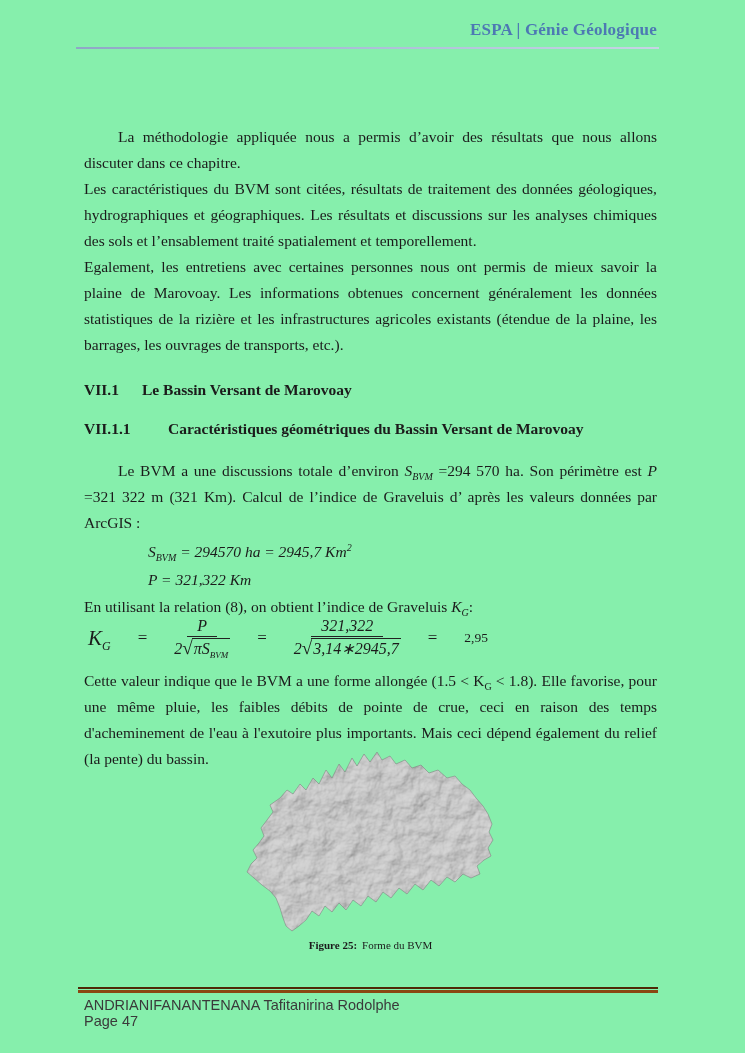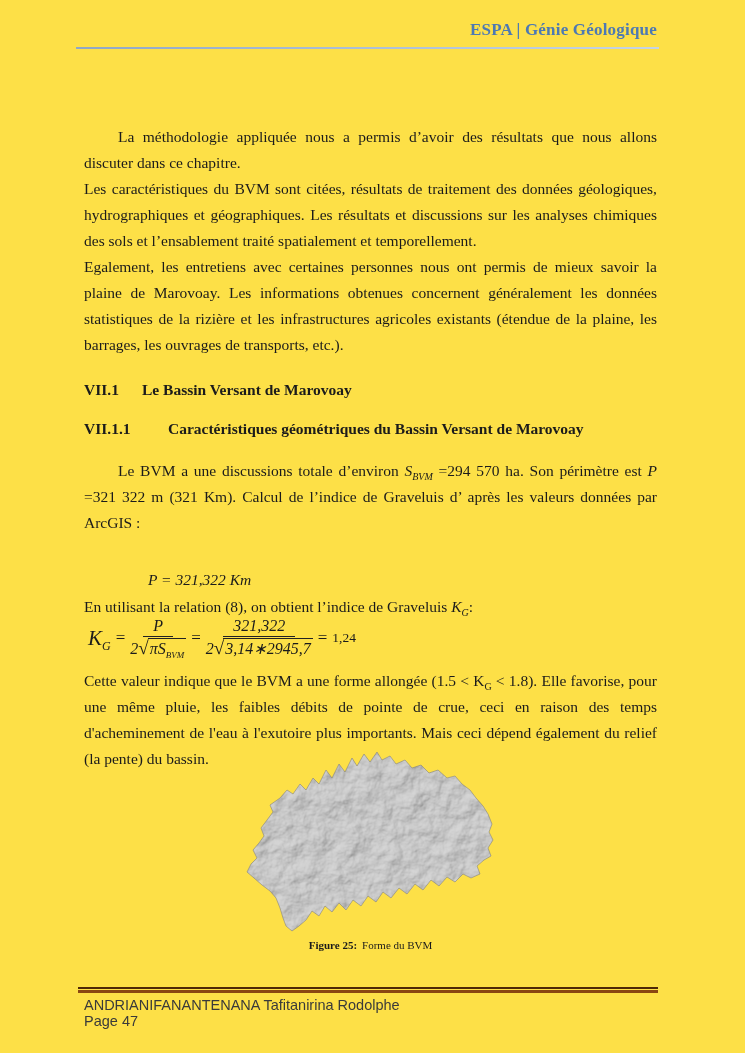--- a/index.html
+++ b/index.html
@@ -1,17 +1,17 @@
 <!DOCTYPE html>
 <html><head>
 <meta charset="utf-8">
 <style>
   html,body{margin:0;padding:0;background:#ffffff;}
   .page{
-    position:relative;width:745px;height:1053px;background:#fde047;overflow:hidden;
+    position:relative;width:745px;height:1053px;background:#86efac;overflow:hidden;
     font-family:"Liberation Serif",serif;color:#1b1b1b;
   }
   
   .hdr-brand{
     position:absolute;top:20px;right:88px;
     font-family:"Liberation Serif",serif;font-weight:bold;font-size:17px;
     color:#4d79b3;letter-spacing:.2px;
   }
   .hdr-rule{
     position:absolute;top:47px;left:76px;right:86px;height:2px;
@@ -29,21 +29,21 @@
   sup{font-size:10px;line-height:0;}
   
   .shead{font-weight:bold;font-size:15.5px;line-height:26px;}
   .shead .num{display:inline-block;}
   .shead.h2 .num{width:58px;}
   .shead.h3 .num{width:84px;}
   
   .mathline{position:absolute;left:148px;font-size:15.5px;font-style:italic;line-height:24px;}
   .mathline sub{font-style:italic;}
   
-  .frm{position:absolute;left:88px;top:616px;display:flex;align-items:center;gap:5px;font-size:16px;}
+  .frm{position:absolute;left:88px;top:616px;display:flex;align-items:center;gap:27px;font-size:16px;}
   .frm .lhs{font-style:italic;font-size:21px;}
   .frm .lhs sub{font-size:12px;}
   .frm .eq{font-size:17px;}
   .frac{display:inline-flex;flex-direction:column;align-items:center;font-style:italic;}
   .frac .num{padding:0 10px 1px 10px;border-bottom:1.4px solid #222;line-height:19px;text-align:center;}
   .frac .den{display:flex;align-items:flex-start;line-height:22px;padding-top:1px;}
   .sqrt{display:inline-flex;align-items:flex-start;}
   .rad-sign{font-style:normal;font-size:19px;line-height:19px;margin-right:-1px;}
   .radicand{border-top:1.3px solid #222;padding:0 2px;line-height:19px;}
   .radicand sub{font-size:9px;}
@@ -89,20 +89,23 @@
   </div>
 
   <div class="blk shead h3" style="top:416px">
     <span class="num">VII.1.1</span><span>Caractéristiques géométriques du Bassin Versant de Marovoay</span>
   </div>
 
   <div class="blk" style="top:458px">
     <p class="body indent"><span>Le BVM a une discussions totale d’environ </span><span class="var">S</span><sub class="var">BVM</sub><span> =294 570 ha. Son périmètre est </span><span class="var">P</span><span> =321 322 m (321 Km). Calcul de l’indice de Graveluis d’ après les valeurs données par ArcGIS :</span></p>
   </div>
 
+  <div class="mathline" style="top:540px">
+    <span>S</span><sub>BVM</sub><span> = 294570 ha = 2945,7 Km</span><sup>2</sup>
+  </div>
 
   <div class="mathline" style="top:568px">P = 321,322 Km</div>
 
   <div class="blk" style="top:594px">
     <p class="body"><span>En utilisant la relation (8), on obtient l’indice de Graveluis </span><span class="var">K</span><sub class="var">G</sub><span>:</span></p>
   </div>
 
   <div class="frm">
     <span class="lhs"><span>K</span><sub>G</sub></span>
     <span class="eq">=</span>
@@ -121,21 +124,21 @@
       <span class="num">321,322</span>
       <span class="den">
           <span>2</span>
           <span class="sqrt">
             <span class="rad-sign">√</span>
             <span class="radicand">3,14∗2945,7</span>
           </span>
         </span>
     </span>
     <span class="eq">=</span>
-    <span class="result">1,24</span>
+    <span class="result">2,95</span>
   </div>
 
   <div class="blk" style="top:668px">
     <p class="body"><span>Cette valeur indique que le BVM a une forme allongée (1.5 &lt; K</span><sub>G</sub><span> &lt; 1.8). Elle favorise, pour une même pluie, les faibles débits de pointe de crue, ceci en raison des temps d'acheminement de l'eau à l'exutoire plus importants. Mais ceci dépend également du relief (la pente) du bassin.</span></p>
   </div>
 
   <div class="figure">
     <svg viewBox="0 0 260 186" width="260" height="186">
       <defs>
         <filter id="terr" x="-10%" y="-10%" width="120%" height="120%">

